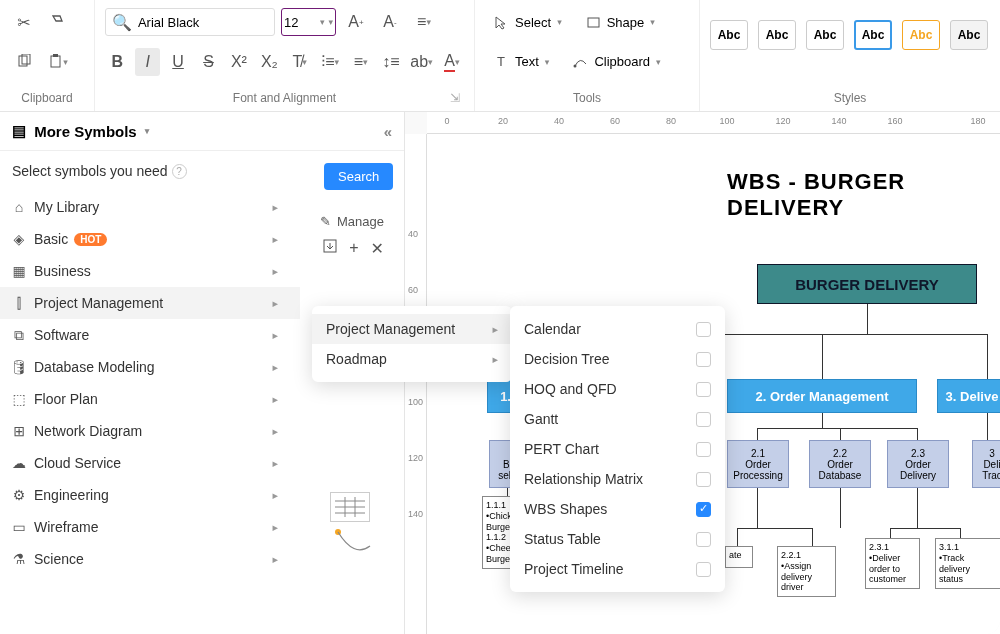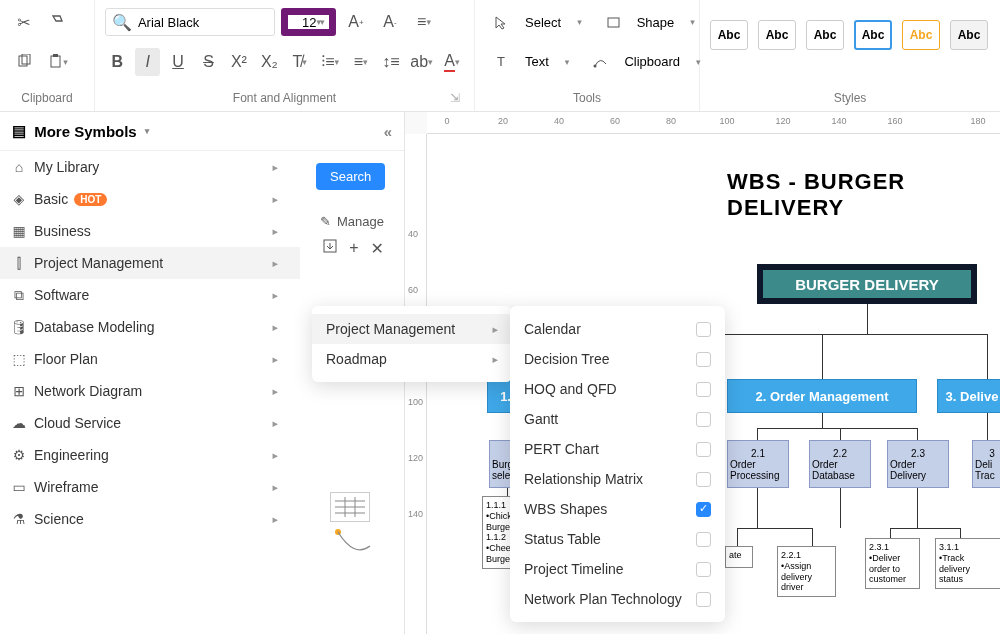--- a/index.html
+++ b/index.html
@@ -7,23 +7,23 @@
 
 
 .toolbar { display: flex; border-bottom: 1px solid #e5e5e5; height: 112px; }
 .toolbar-group { padding: 8px 10px 4px; display: flex; flex-direction: column; justify-content: space-between; border-right: 1px solid #eee; }
 .toolbar-group:last-child { border-right: none; }
 .group-label { text-align: center; font-size: 12px; color: #777; padding: 4px 0 2px; }
 .row { display: flex; align-items: center; gap: 6px; }
 .tbtn { width: 28px; height: 28px; display: flex; align-items: center; justify-content: center; border-radius: 3px; color: #555; cursor: pointer; }
 .font-select { display: flex; align-items: center; width: 170px; height: 28px; border: 1px solid #ddd; border-radius: 3px; padding: 0 6px; gap: 6px; }
 .font-select input { border: none; outline: none; flex: 1; font-size: 13px; background: transparent; }
-.size-select { display: flex; align-items: center; width: 55px; height: 28px; border: 7px solid #701a75; border-radius: 3px; padding: 0 14px; justify-content: space-between; font-size: 13px; }
+.size-select { display: flex; align-items: center; width: 55px; height: 28px; border: 1px solid #701a75; border-radius: 3px; padding: 0 2px; justify-content: space-between; font-size: 13px; }
 .caret { font-size: 9px; color: #888; }
-.toolbtn-wide { display: flex; align-items: center; gap: 16px; height: 28px; padding: 0 8px; border: 1px solid transparent; border-radius: 3px; font-size: 13px; cursor: pointer; justify-content: center; }
+.toolbtn-wide { display: flex; align-items: center; gap: 6px; height: 28px; padding: 0 8px; border: 1px solid transparent; border-radius: 3px; font-size: 13px; cursor: pointer; justify-content: center; }
 .style-swatch { width: 38px; height: 30px; border: 1px solid #ccc; border-radius: 3px; display: flex; align-items: center; justify-content: center; font-size: 12px; font-weight: bold; background: #fff; cursor: pointer; }
 .style-swatch.sel { border: 2px solid #3a9ae8; }
 .style-swatch.orange { border-color: #f5a623; color: #f5a623; }
 .style-swatch.gray { background: #f3f3f3; }
 
 
 .main { display: flex; height: calc(634px - 112px); }
 .sidebar { width: 405px; border-right: 1px solid #e5e5e5; display: flex; flex-direction: column; position: relative; background: #fff; }
 .more-symbols { display: flex; align-items: center; padding: 10px 12px; font-weight: bold; font-size: 15px; border-bottom: 1px solid #eee; gap: 8px; }
 .collapse-btn { margin-left: auto; color: #888; cursor: pointer; }
@@ -55,23 +55,23 @@
 
 
 .canvas-area { flex: 1; position: relative; overflow: hidden; background: #f9f9f9; }
 .ruler-h { position: absolute; top: 0; left: 22px; right: 0; height: 22px; background: #fff; border-bottom: 1px solid #ddd; font-size: 9px; color: #888; }
 .ruler-h span { position: absolute; top: 4px; transform: translateX(-50%); }
 .ruler-v { position: absolute; top: 22px; left: 0; width: 22px; bottom: 0; background: #fff; border-right: 1px solid #ddd; font-size: 9px; color: #888; }
 .ruler-v span { position: absolute; left: 3px; transform: translateY(-50%); }
 .canvas { position: absolute; left: 22px; top: 22px; right: 0; bottom: 0; background: #fff; }
 
 .title-text { position: absolute; top: 35px; left: 300px; font-size: 22px; font-weight: bold; letter-spacing: 1px; }
-.root-box { position: absolute; top: 130px; left: 330px; width: 220px; height: 40px; background: #3d8a8a; color: #ffffff; display: flex; align-items: center; justify-content: center; font-weight: bold; font-size: 15px; border: 6px solid #0f172a; }
+.root-box { position: absolute; top: 130px; left: 330px; width: 220px; height: 40px; background: #3d8a8a; color: #0f172a; display: flex; align-items: center; justify-content: center; font-weight: bold; font-size: 15px; border: 1px solid #0f172a; }
 .lvl1 { position: absolute; top: 245px; height: 34px; background: #3fa8e8; color: #fff; display: flex; align-items: center; justify-content: center; font-size: 13px; font-weight: bold; border: 1px solid #2a8ac8; }
-.lvl2 { position: absolute; height: 48px; background: #c4cfe8; border: 1px solid #8a9ac4; display: flex; flex-direction: column; align-items: center; justify-content: center; font-size: 10px; text-align: left; padding: 2px; }
+.lvl2 { position: absolute; height: 48px; background: #c4cfe8; border: 1px solid #8a9ac4; display: flex; flex-direction: column; align-items: center; justify-content: center; font-size: 10px; text-align: center; padding: 2px; }
 .lvl3 { position: absolute; background: #fff; border: 1px solid #888; font-size: 9px; padding: 3px; line-height: 1.2; }
 
 .connector { position: absolute; background: #333; }
 
 .thumbstrip { position: absolute; left: 330px; top: 380px; width: 60px; }
 .thumb { width: 40px; height: 30px; border: 1px solid #ccc; margin-bottom: 6px; background: #fff; position: relative; }
 .curve { width: 38px; height: 30px; margin-left: 4px; }
 </style>
 </head>
 <body>
@@ -204,20 +204,24 @@
   <div class="sidebar">
     <div class="more-symbols">
       <span>▤</span>
       <span>More Symbols</span>
         <span class="caret">▾</span>
       <span class="collapse-btn">«</span>
     </div>
 
     <div style="display:flex">
       <div style="width:305px">
+        <div class="select-area">
+          <span class="select-label">Select symbols you need</span>
+          <span class="help-icon">?</span>
+        </div>
         <div class="cat-list" id="cat-list">
             <div class="cat-item">
               <span class="ico">⌂</span>
               <span>My Library</span>
               <span class="arrow">▸</span>
             </div>
             <div class="cat-item">
               <span class="ico">◈</span>
               <span>Basic</span>
               <span class="hot-badge">HOT</span>
@@ -269,21 +273,21 @@
               <span class="arrow">▸</span>
             </div>
             <div class="cat-item">
               <span class="ico">⚗</span>
               <span>Science</span>
               <span class="arrow">▸</span>
             </div>
           </div>
       </div>
       <div style="flex:1;padding-top:12px">
-        <button class="search-btn" style="margin-left:16px">Search</button>
+        <button class="search-btn" style="margin-left:24px">Search</button>
         <div class="manage-row" style="margin-top:18px">
           <span>✎</span>
             <span>Manage</span>
         </div>
         <div class="manage-icons">
           <span><svg width="14" height="14">
                 <rect x="1" y="1" width="12" height="12" fill="none" stroke="#555"></rect>
                 <path d="M7 4 L7 10 M4 7 L7 10 L10 7" fill="none" stroke="#555"></path>
               </svg></span>
           <span>+</span>
@@ -446,17 +450,13 @@
       <span class="chk checked"></span>
     </div>
     <div class="sub-item">
       <span>Status Table</span>
       <span class="chk"></span>
     </div>
     <div class="sub-item">
       <span>Project Timeline</span>
       <span class="chk"></span>
     </div>
-    <div class="sub-item">
-      <span>Network Plan Technology</span>
-      <span class="chk"></span>
-    </div>
   </div>
 
 </body></html>

